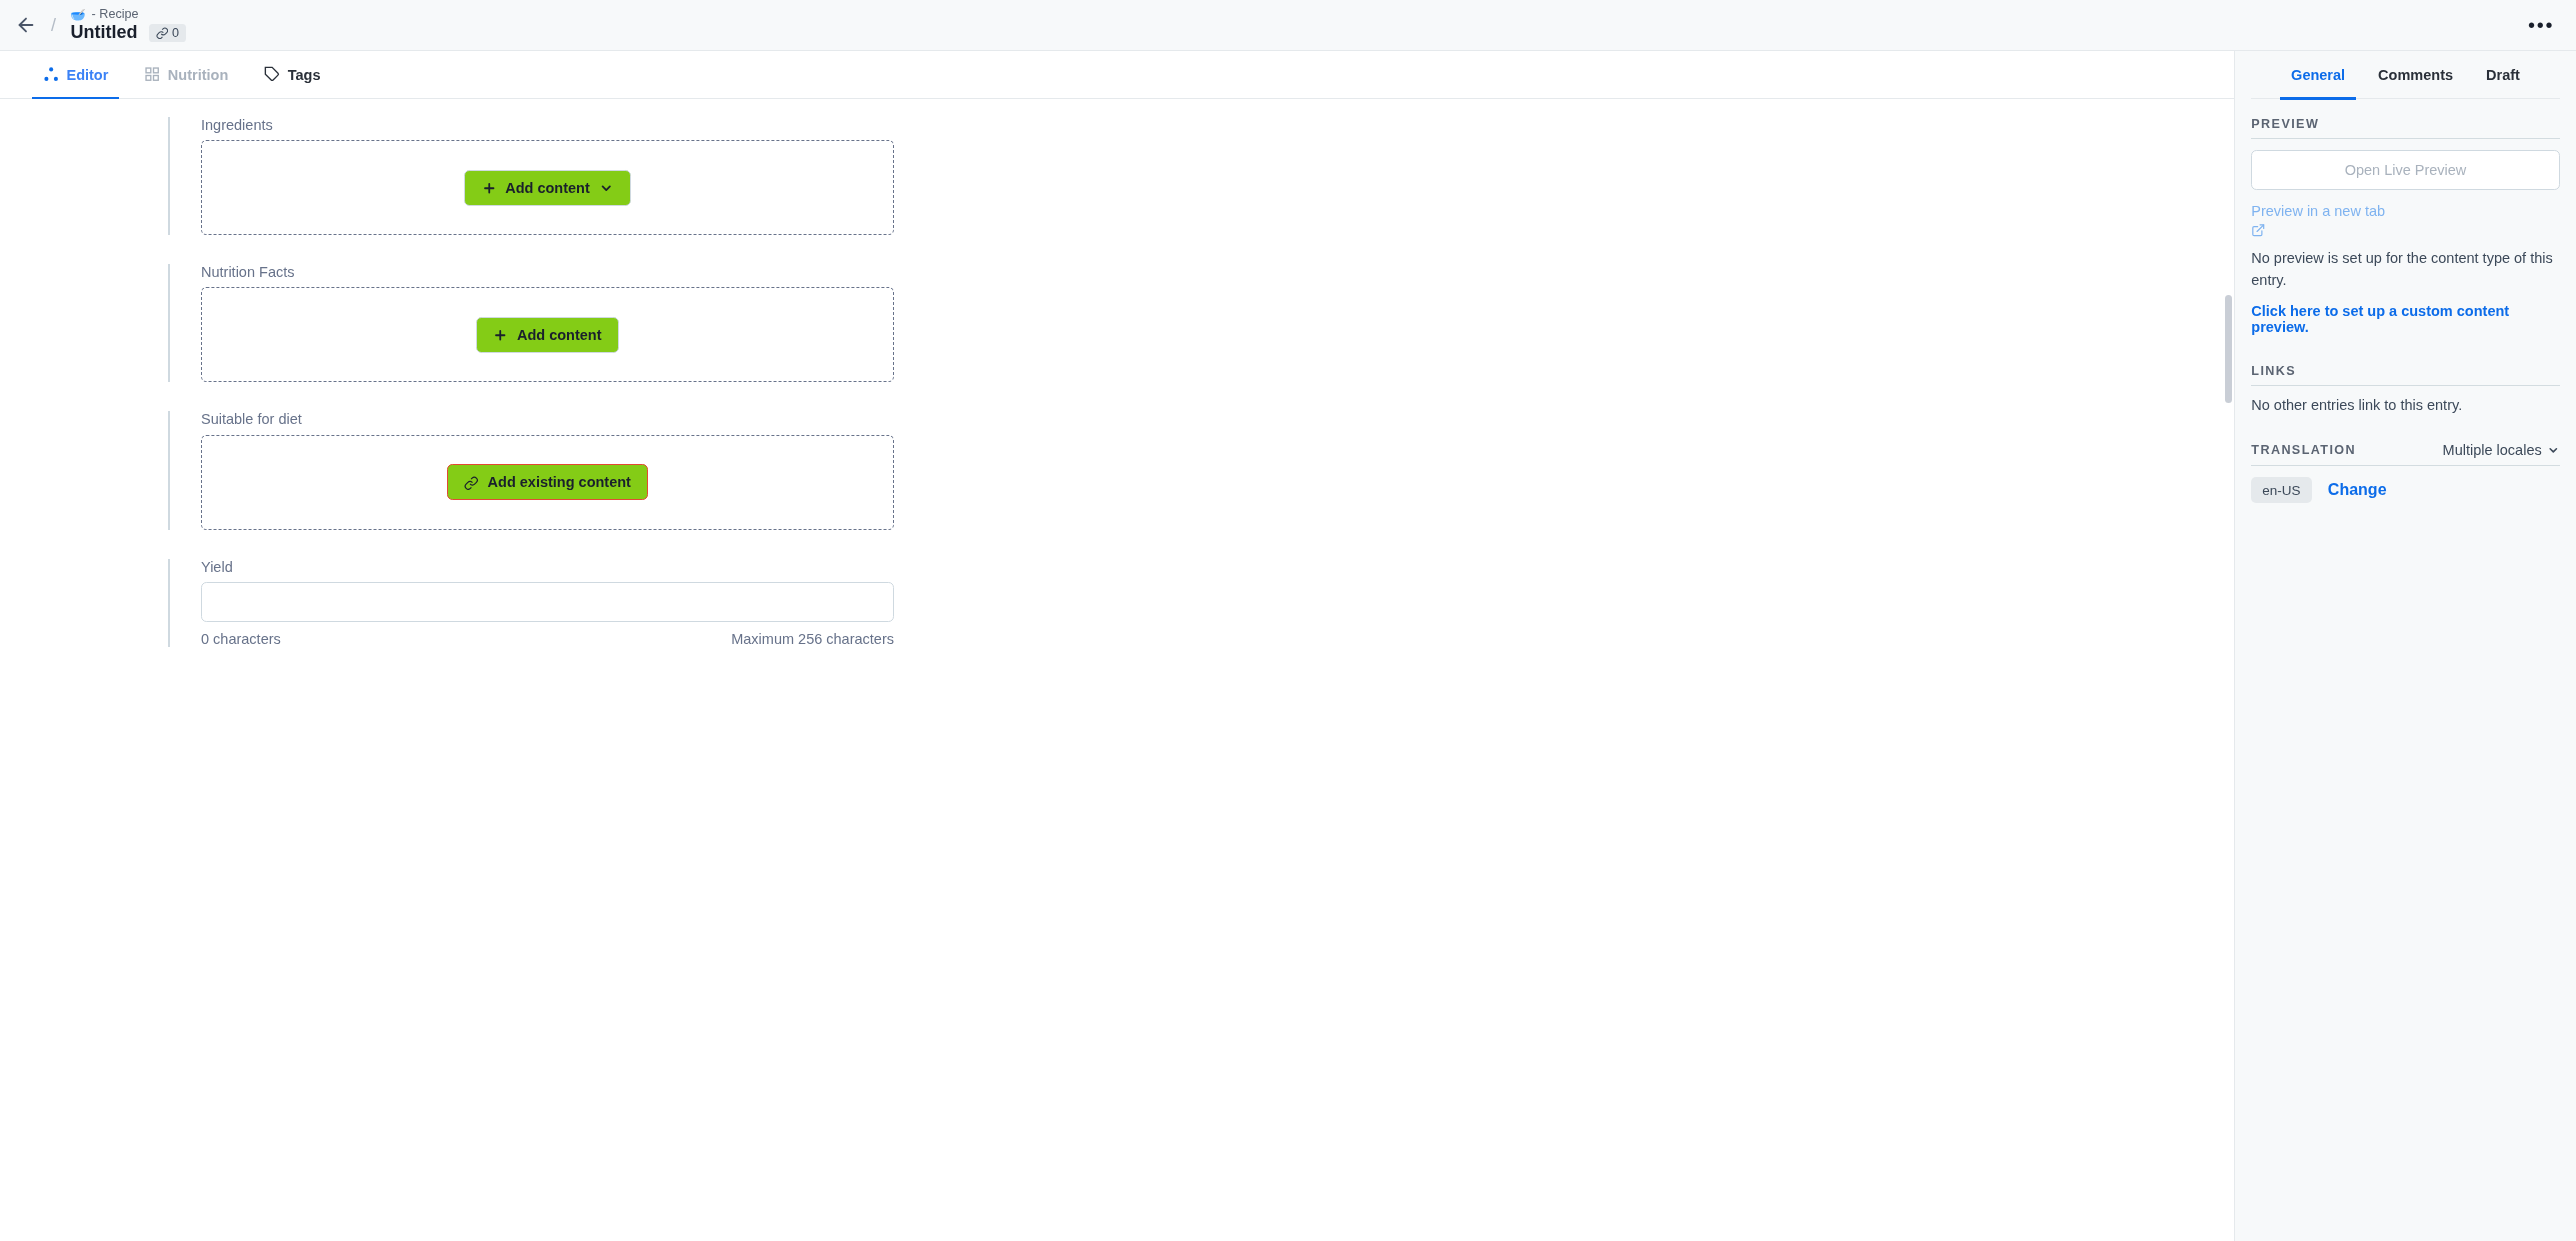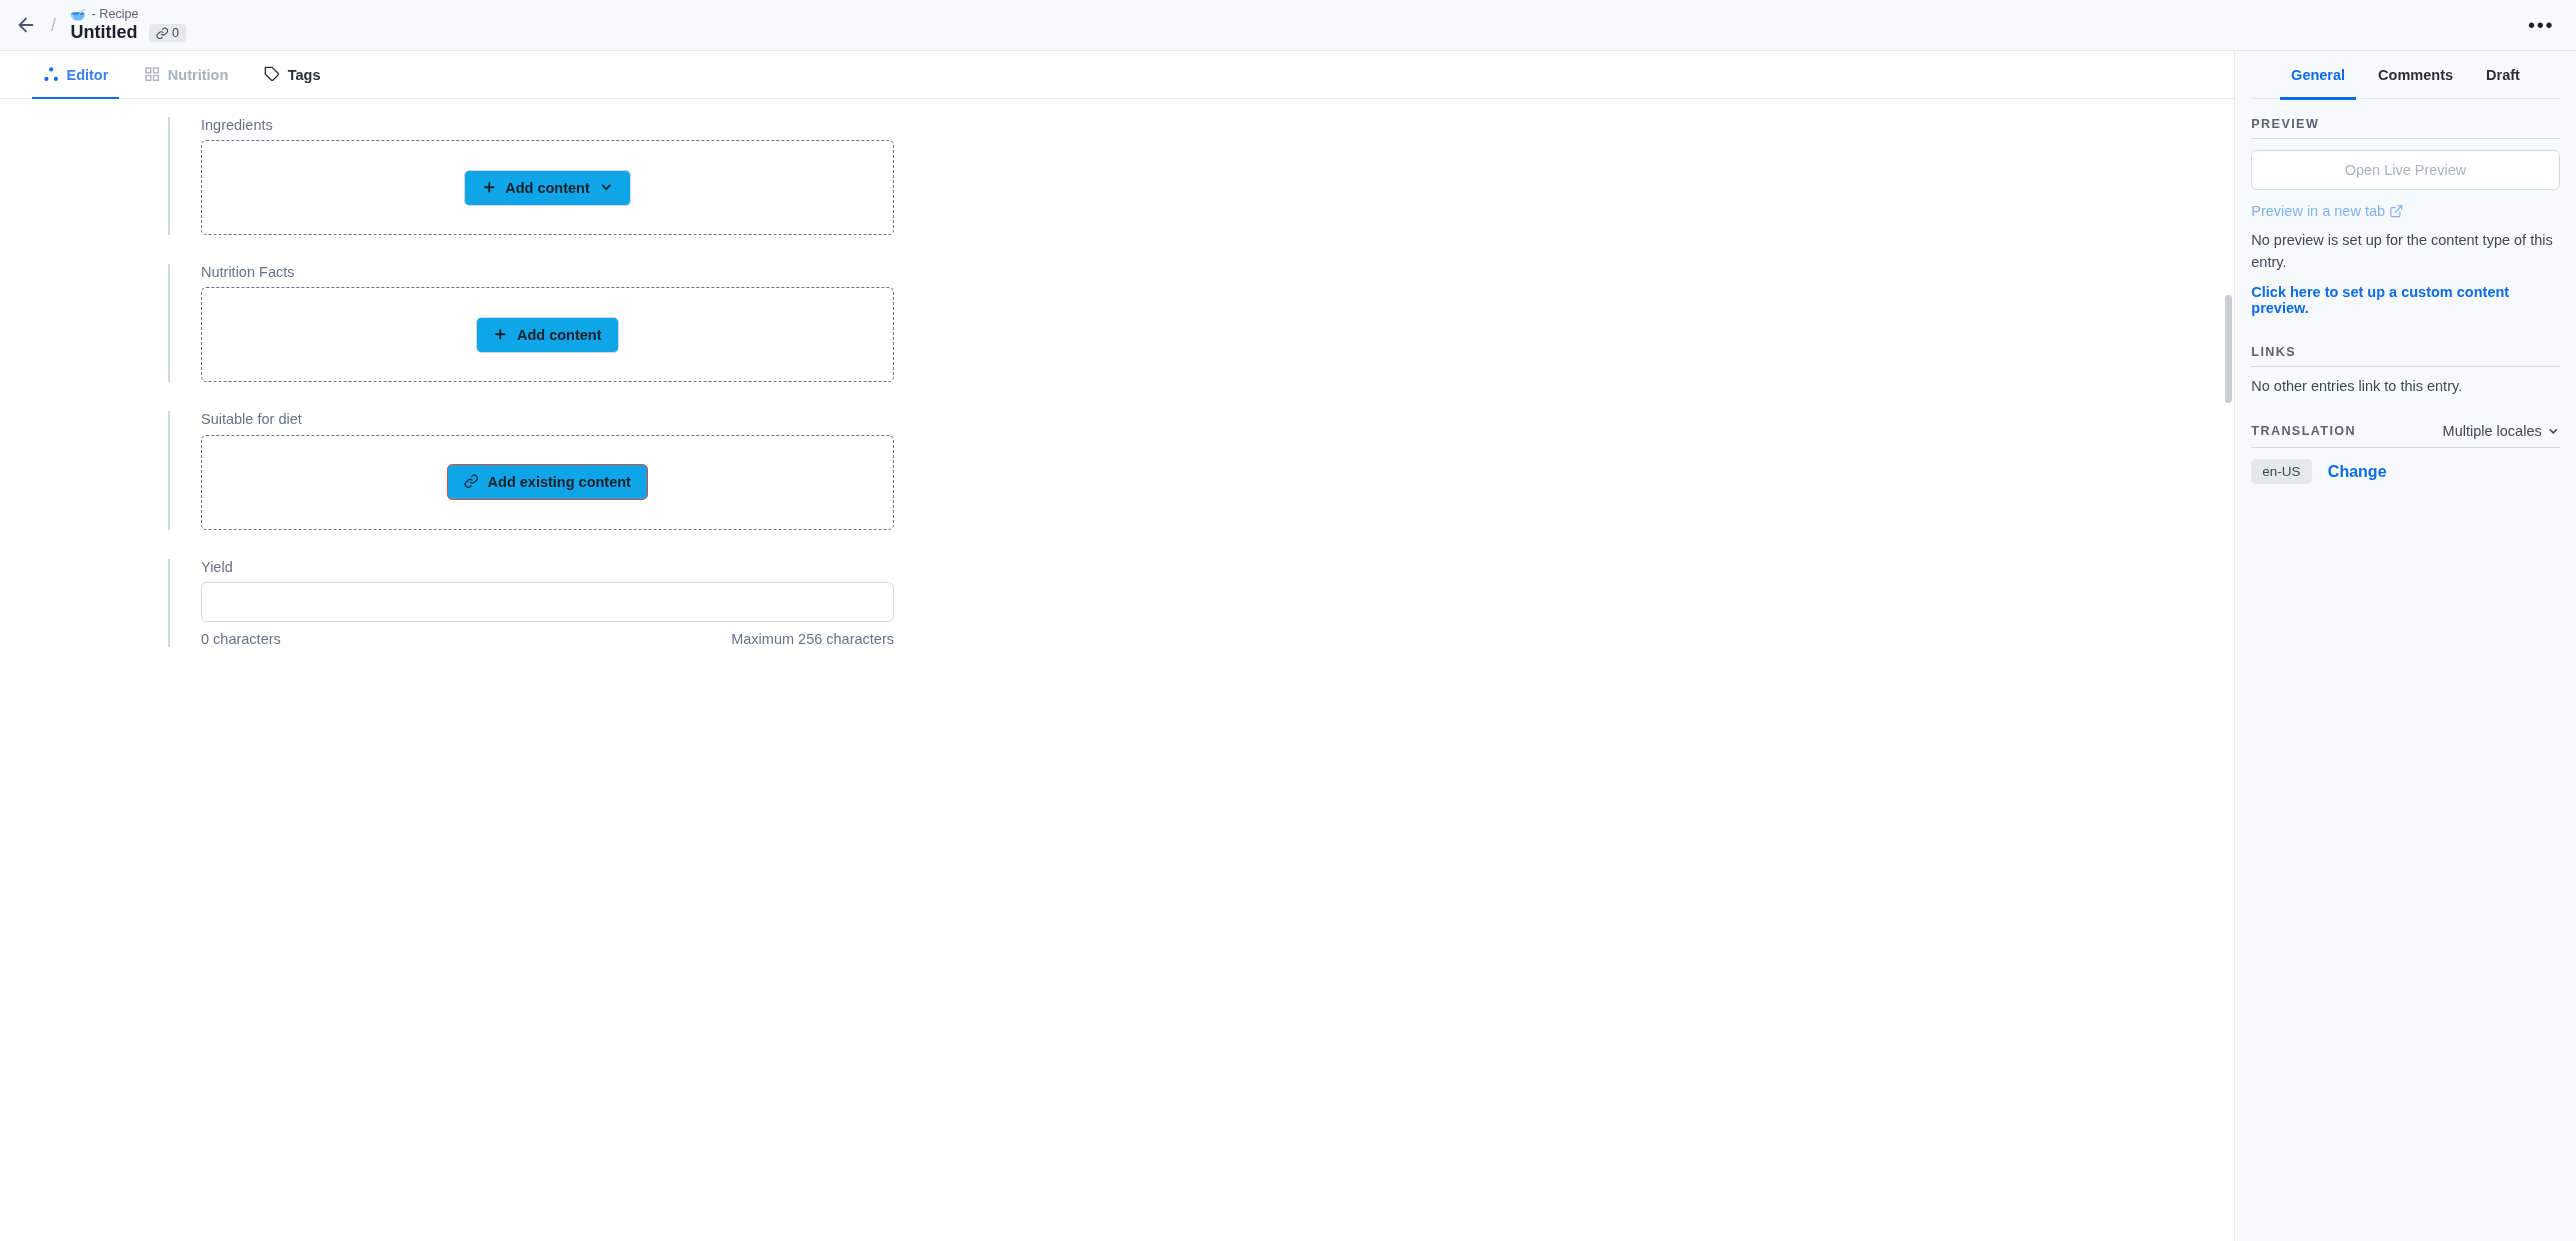--- a/index.html
+++ b/index.html
@@ -148,23 +148,23 @@
     .dashed-box {
       border: 0.9px dashed #67728a;
       border-radius: 5.4px;
       min-height: 95px;
       display: flex;
       align-items: center;
       justify-content: center;
     }
     .add-btn {
       display: inline-flex;
-      align-items: flex-start;
+      align-items: flex-end;
       gap: 9px;
-      background: #0ea5e9;
+      background: #84cc16;
       border: 0.9px solid #cfd9e0;
       border-radius: 5.4px;
       padding: 9px 16.3px;
       font-size: 14.5px;
       font-weight: 600;
       color: #1a202c;
       cursor: pointer;
     }
     .add-btn.highlighted {
       border: 1.8px solid #e34935;
@@ -297,25 +297,26 @@
       background: #fff;
       border-radius: 5.4px;
       height: 40px;
       color: #a9b2bd;
       font-size: 14.5px;
       font-weight: 500;
       cursor: not-allowed;
     }
     .preview-link-row {
       display: flex;
-      align-items: flex-end;
+      align-items: flex-start;
       gap: 4px;
       margin-top: 12.6px;
       color: #7fb3f0;
       font-size: 14.5px;
+      flex-direction: column;
     }
     .preview-link-row svg {
       width: 14.5px;
       height: 14.5px;
     }
     .preview-note {
       color: #3c4959;
       font-size: 14.5px;
       margin-top: 11px;
       line-height: 1.5;

